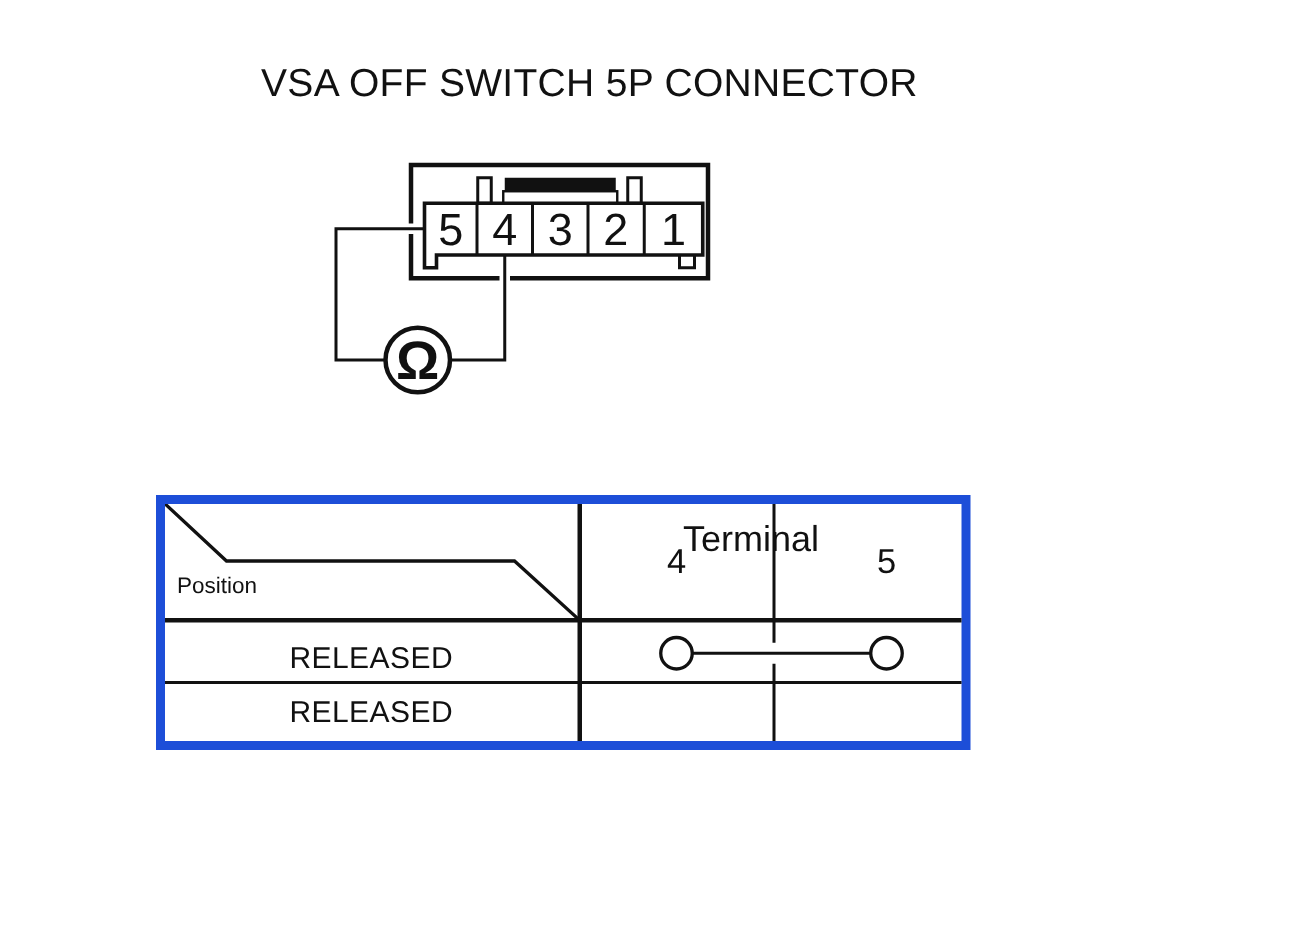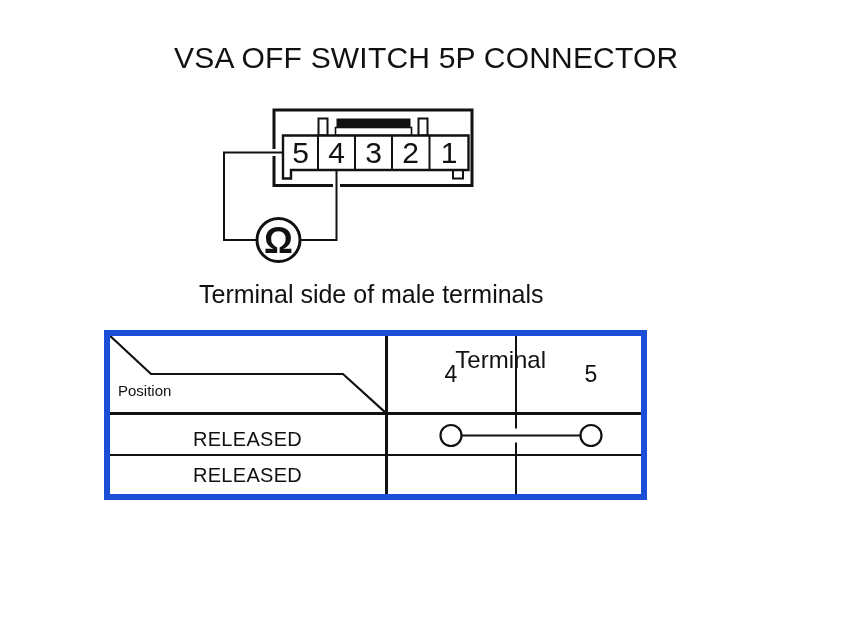--- a/index.html
+++ b/index.html
@@ -2,21 +2,21 @@
 <html><head>
 <meta charset="utf-8">
 <style>
   html,body{margin:0;padding:0;background:#fff;}
   .canvas{
     position:relative;width:860px;height:630px;background:#ffffff;
     font-family:"Liberation Sans","DejaVu Sans",sans-serif;color:#111;
     overflow:hidden;
   }
   .abs{position:absolute;}
-  .title{left:174px;top:41px;font-size:30px;line-height:1.15;white-space:nowrap;letter-spacing:0.2px;}
+  .title{left:174px;top:41px;font-size:26px;line-height:1.15;white-space:nowrap;letter-spacing:0.2px;}
   .caption{left:199px;top:280px;font-size:25px;line-height:1.15;white-space:nowrap;}
   .art{left:0;top:0;width:860px;height:630px;pointer-events:none;}
   .art text{font-family:"Liberation Sans","DejaVu Sans",sans-serif;fill:#111;}
   .pin-num{font-size:30px;}
   .omega{font-size:36px;font-weight:bold;}
 
   
   .ctable{left:104px;top:330px;width:531px;height:158px;border:6px solid #1d4ed8;background:#fff;}
   .ctable .vline1{left:275px;top:0;width:3px;height:100%;background:#111;}
   .ctable .vline2{left:405px;top:0;width:2px;height:100%;background:#111;}
@@ -73,21 +73,20 @@
       <text x="336.5" y="163">4</text>
       <text x="373.5" y="163">3</text>
       <text x="410.5" y="163">2</text>
       <text x="449" y="163">1</text>
     </g>
 
     <circle cx="278.5" cy="240" r="21.5" fill="#fff" stroke="#111" stroke-width="3"></circle>
     <text class="omega" x="278.5" y="252.5" text-anchor="middle">Ω</text>
   </svg>
 
-  <div class="abs caption">Terminal side of male terminals</div>
 
   <div class="abs ctable">
 
     <svg class="abs corner-svg" viewBox="0 0 276 77" xmlns="http://www.w3.org/2000/svg">
       <path d="M-2,-2 L41,38 H233 L277,78" fill="none" stroke="#111" stroke-width="2.2"></path>
     </svg>
     <div class="abs lbl-terminal">Terminal</div>
     <div class="abs lbl-position">Position</div>
 
     <div class="abs col-label c4">4</div>

